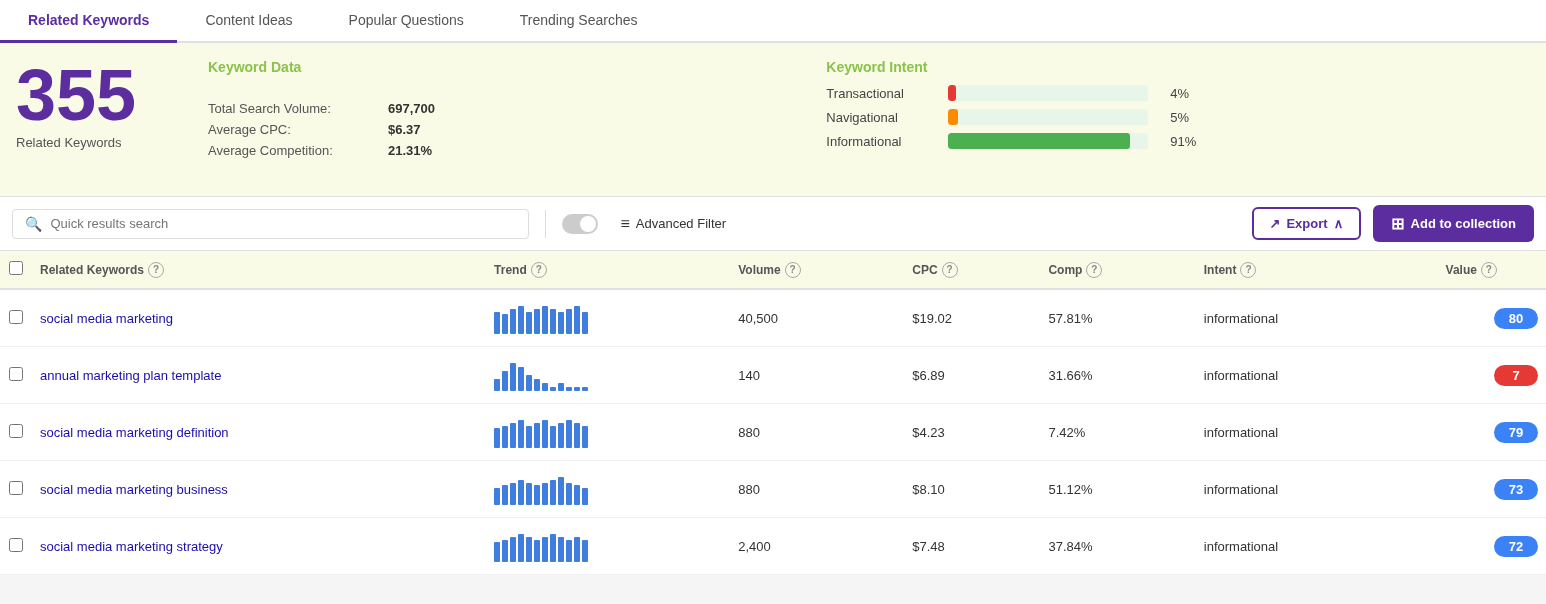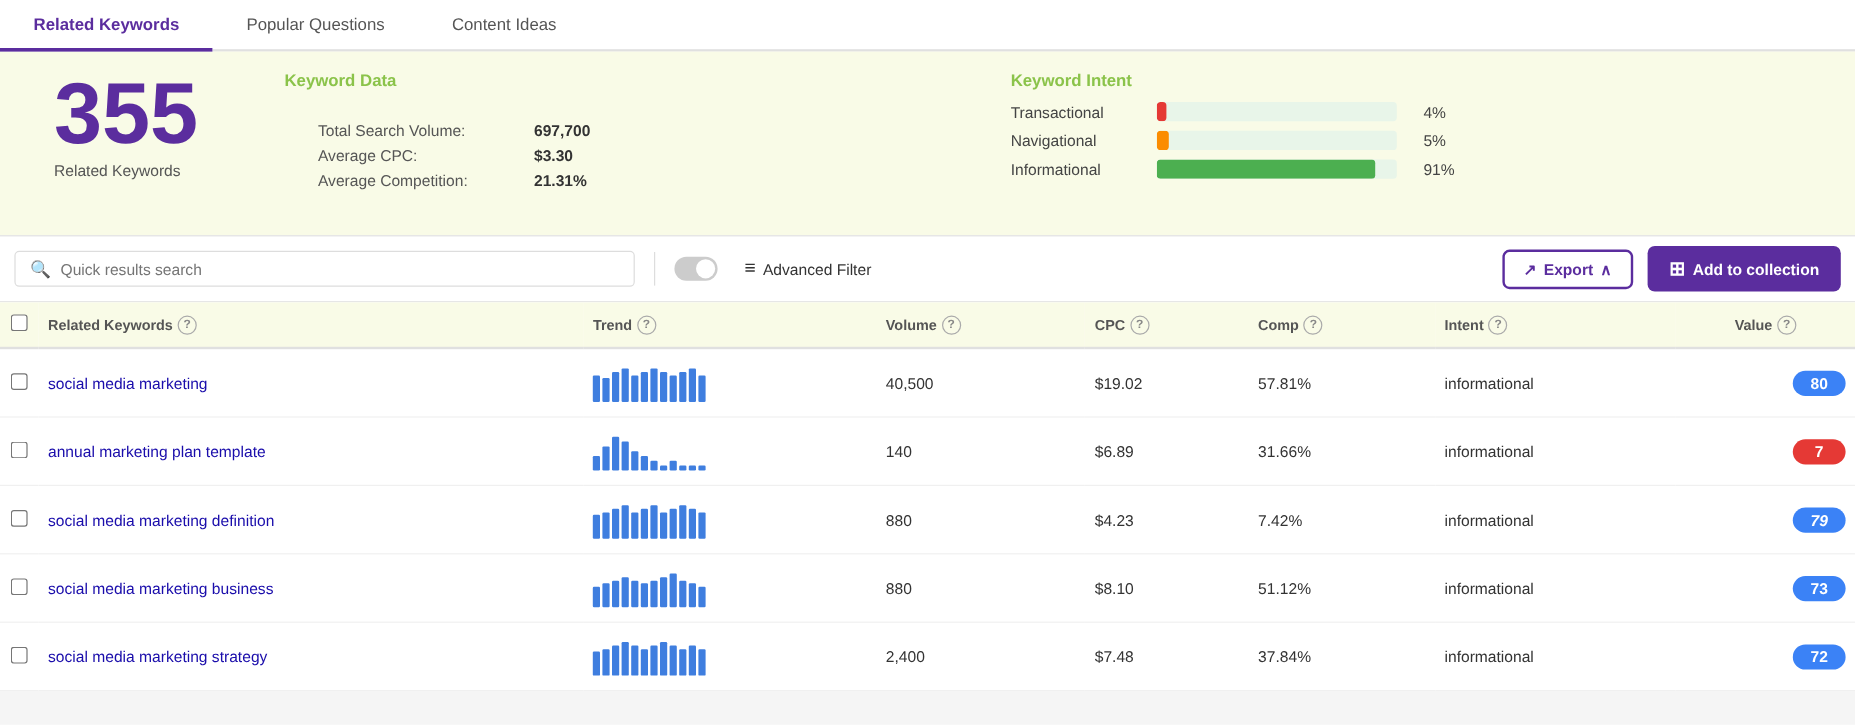--- a/index.html
+++ b/index.html
@@ -31,21 +31,20 @@
     }
 
     .top-section {
       display: flex;
       gap: 32px;
       padding-bottom: 16px;
     }
 
     .big-number {
       min-width: 160px;
-      margin-left: 29px;
     }
     .big-number .number {
       font-size: 72px;
       font-weight: bold;
       color: #5b2d9e;
       line-height: 1;
     }
     .big-number .label {
       font-size: 13px;
       color: #555;
@@ -63,21 +62,20 @@
     .keyword-data .row {
       display: flex;
       align-items: center;
       margin-bottom: 6px;
       font-size: 13px;
       color: #444;
     }
     .keyword-data .row .key {
       min-width: 180px;
       color: #555;
-      margin-left: 28px;
     }
     .keyword-data .row .val {
       font-weight: bold;
       color: #333;
     }
 
     .keyword-intent {
       flex: 1.2;
     }
     .keyword-intent h3 {
@@ -293,41 +291,42 @@
       font-size: 10px;
       color: #888;
       cursor: default;
     }
   </style>
 </head>
 <body>
 
 <div class="tabs">
   <div class="tab active">Related Keywords</div>
+  <div class="tab">Content Ideas</div>
   <div class="tab">Popular Questions</div>
-  <div class="tab">Content Ideas</div>
+  <div class="tab">Trending Searches</div>
 </div>
 
 <div class="main-content">
   <div class="top-section">
 
     <div class="big-number">
       <div class="number">355</div>
       <div class="label">Related Keywords</div>
     </div>
 
     <div class="keyword-data">
       <h3>Keyword Data</h3>
       <div class="row">
         <span class="key">Total Search Volume:</span>
         <span class="val">697,700</span>
       </div>
       <div class="row">
         <span class="key">Average CPC:</span>
-        <span class="val">$3.30</span>
+        <span class="val">$6.37</span>
       </div>
       <div class="row">
         <span class="key">Average Competition:</span>
         <span class="val">21.31%</span>
       </div>
     </div>
 
     <div class="keyword-intent">
       <h3>Keyword Intent</h3>
 
@@ -501,21 +500,21 @@
               <div class="trend-bar" style="height: 25px;"></div>
               <div class="trend-bar" style="height: 28px;"></div>
               <div class="trend-bar" style="height: 25px;"></div>
               <div class="trend-bar" style="height: 22px;"></div>
             </div>
           </td>
           <td>880</td>
           <td>$4.23</td>
           <td>7.42%</td>
           <td>informational</td>
-          <td style="text-align: right; font-style: italic;"><span class="value-badge badge-green">79</span></td>
+          <td style="text-align: right;"><span class="value-badge badge-green">79</span></td>
         </tr>
         <tr>
           <td class="checkbox-cell"><input type="checkbox" style=""></td>
           <td><span class="keyword-name">social media marketing business</span></td>
           <td>
             <div class="trend-bars">
               <div class="trend-bar" style="height: 17px;"></div>
               <div class="trend-bar" style="height: 20px;"></div>
               <div class="trend-bar" style="height: 22px;"></div>
               <div class="trend-bar" style="height: 25px;"></div>

